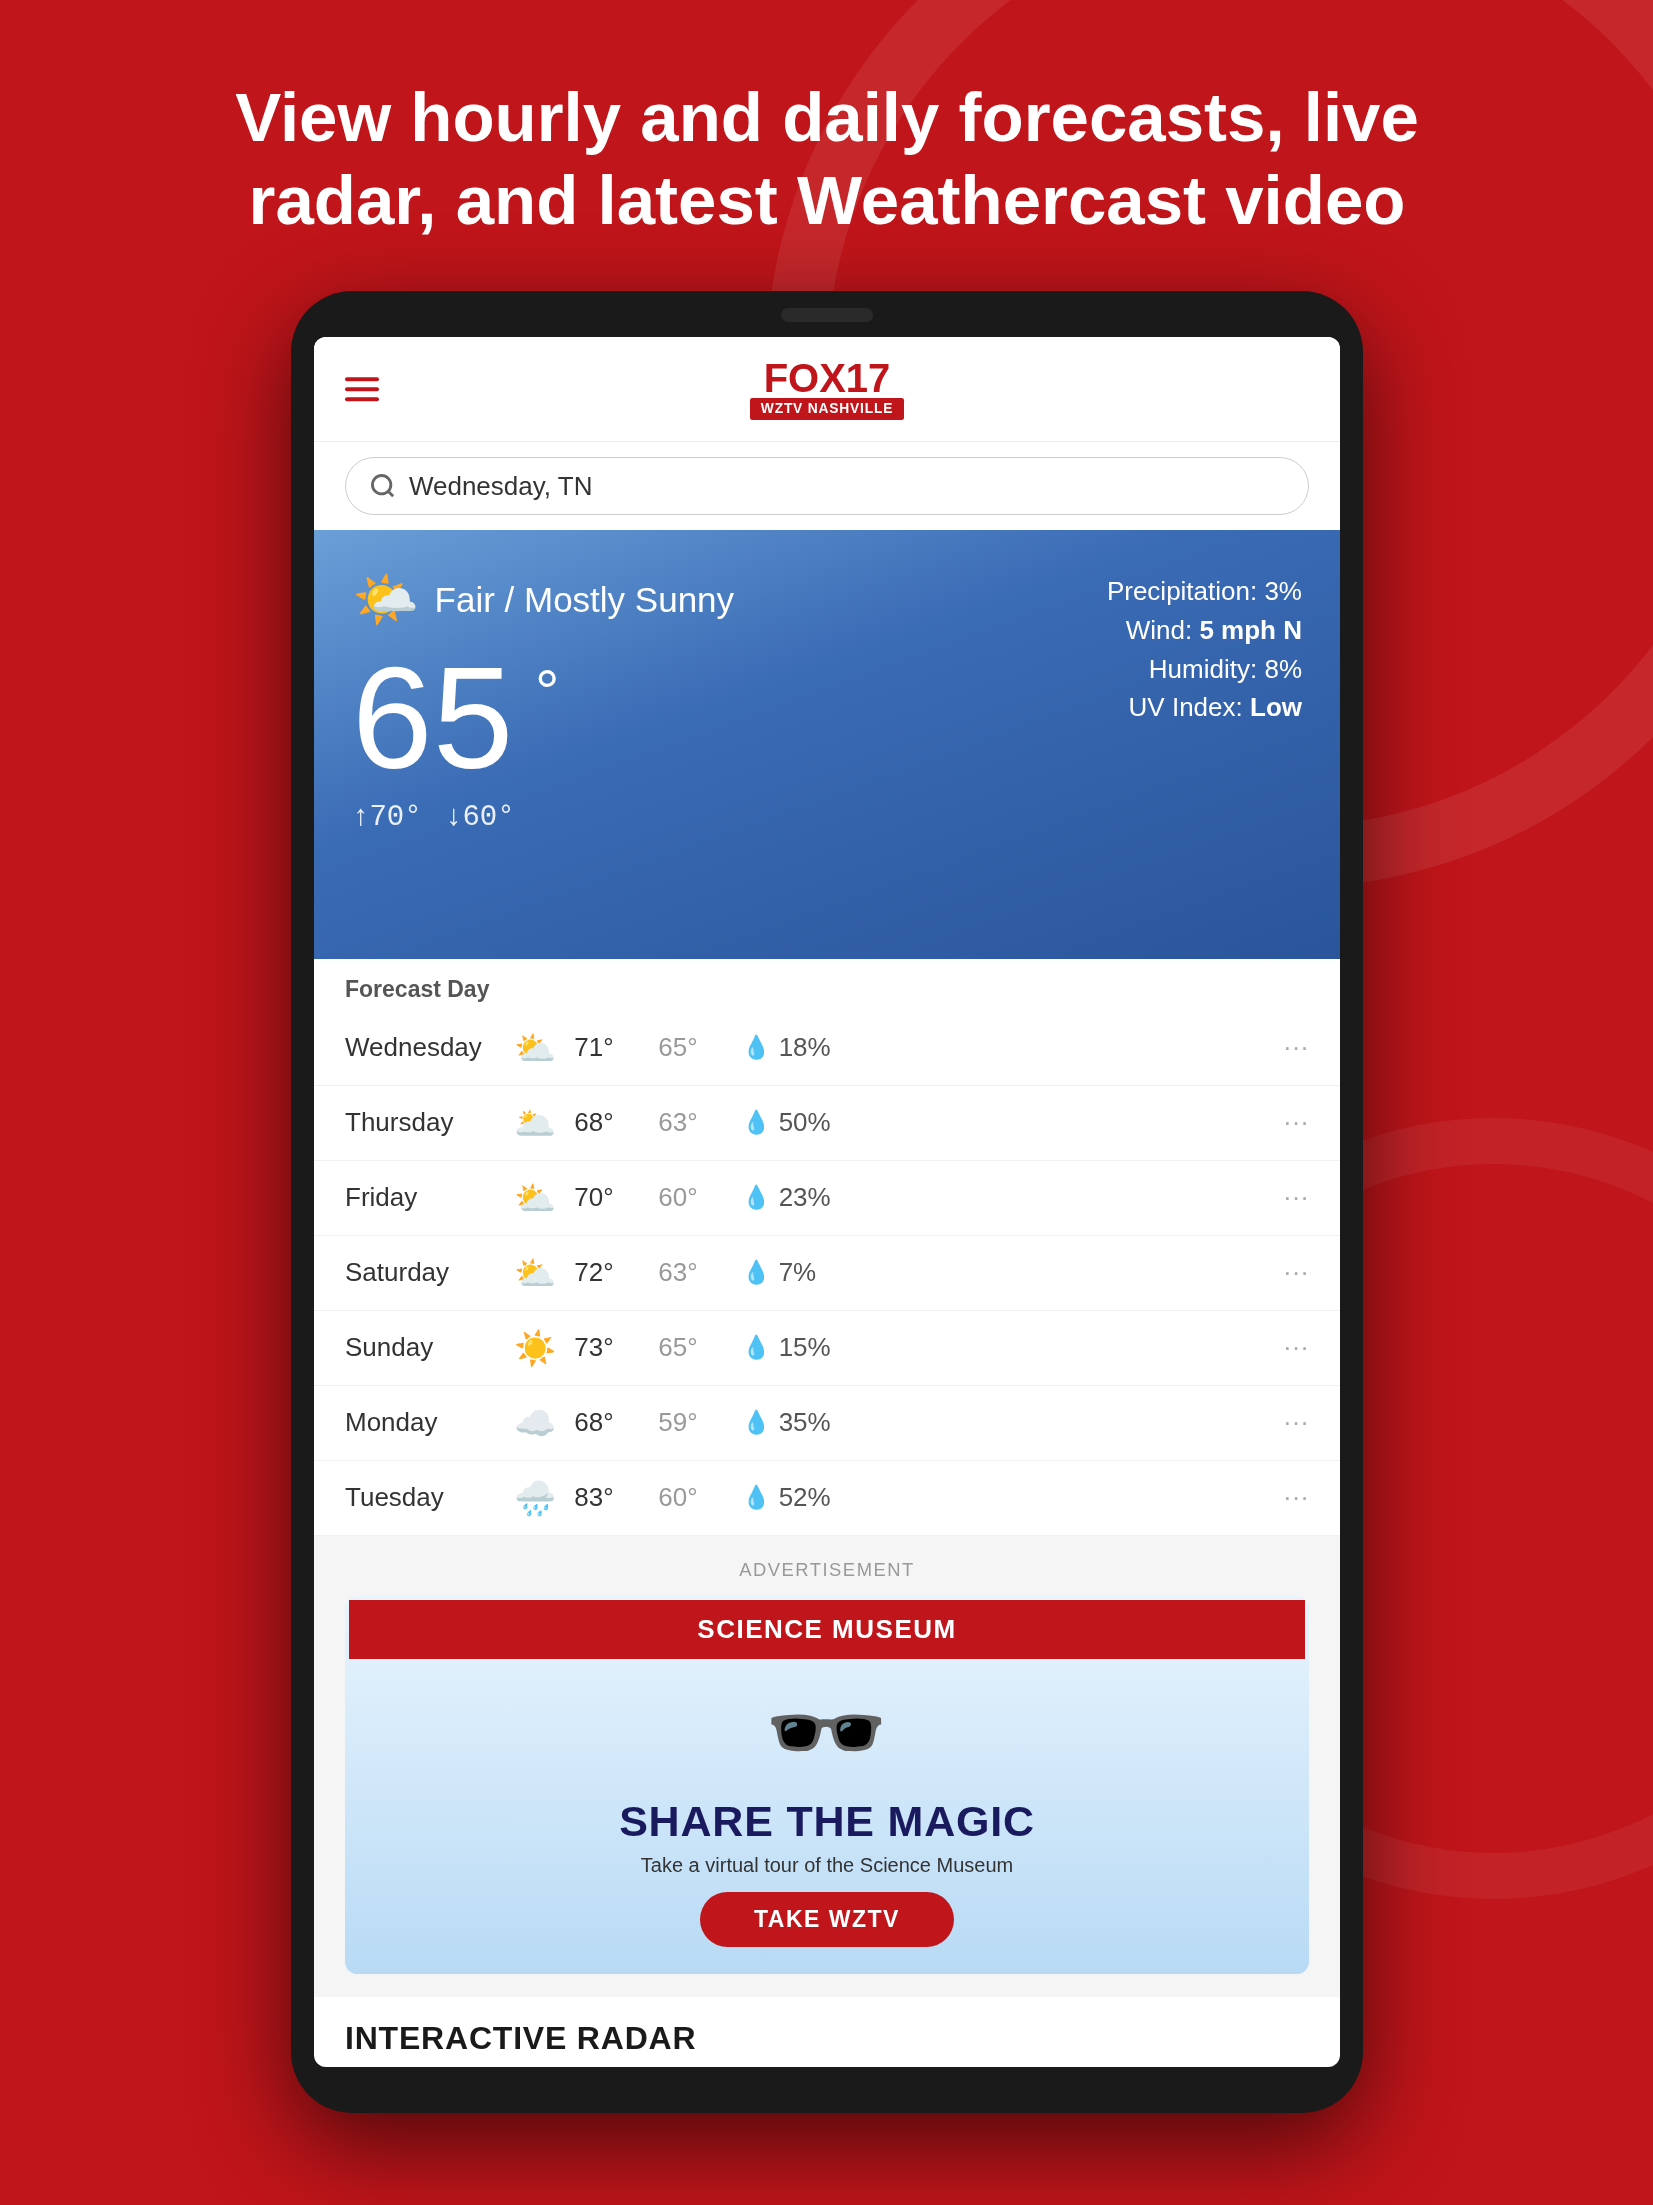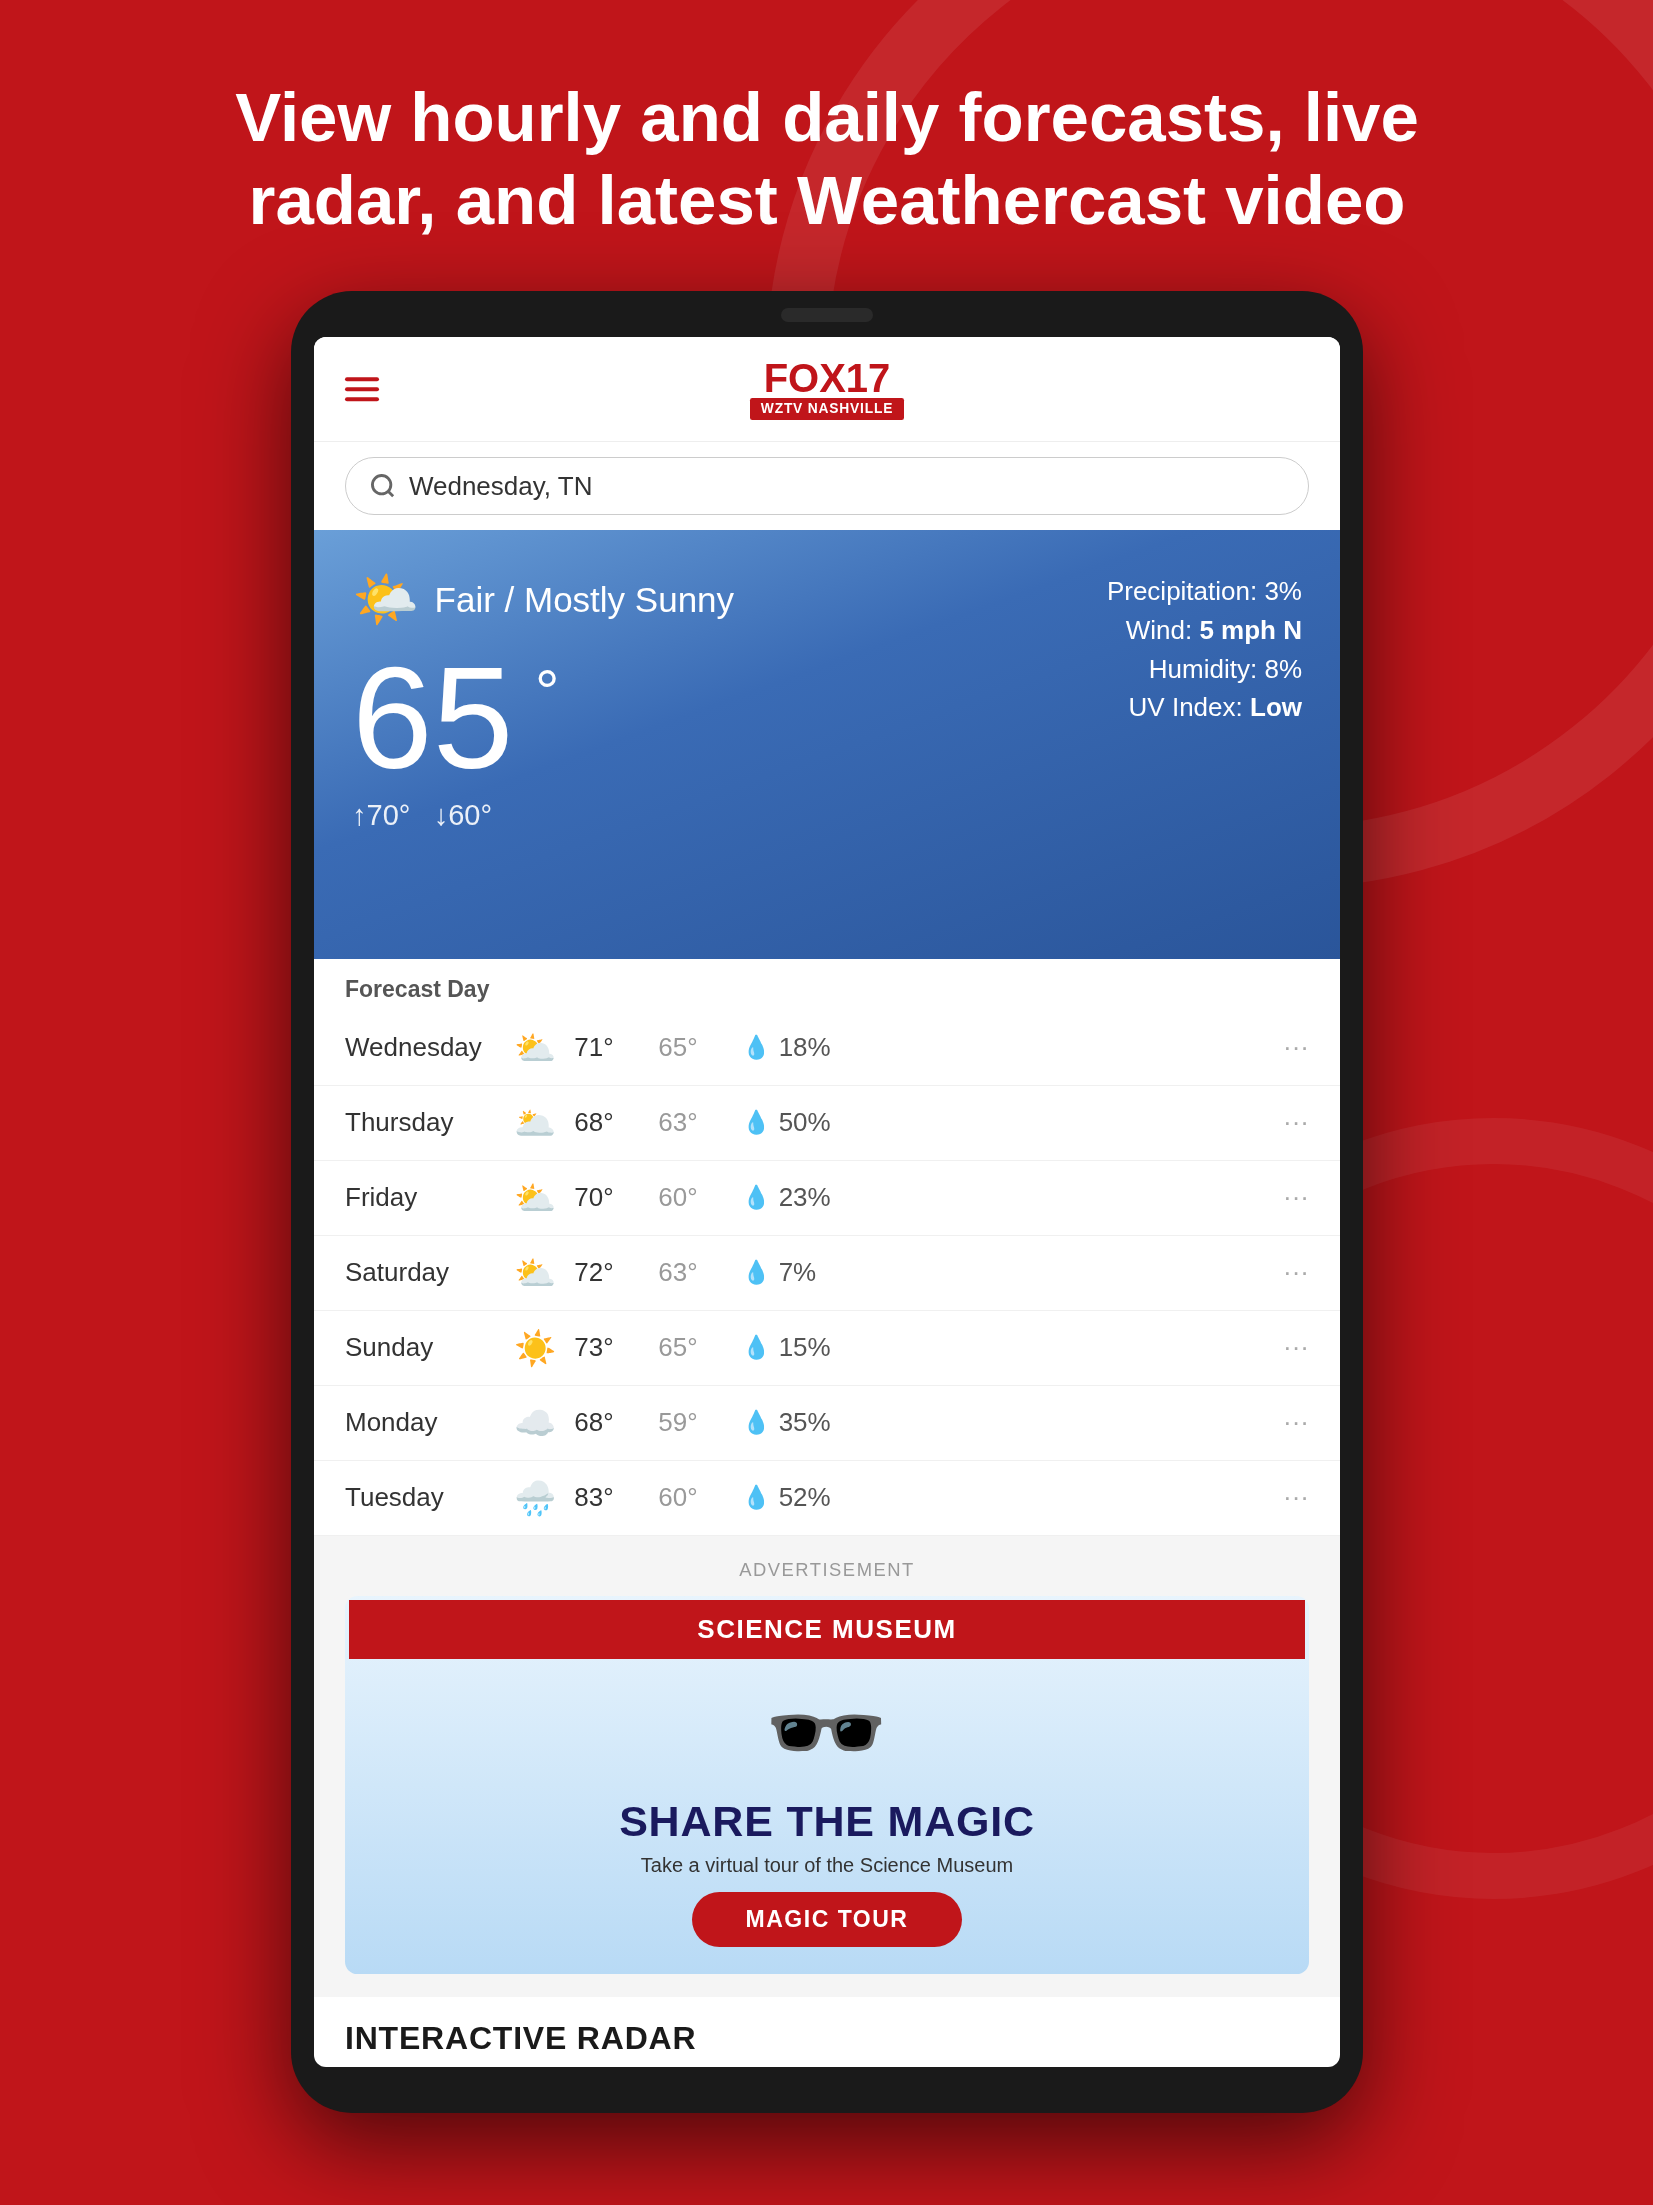--- a/index.html
+++ b/index.html
@@ -203,21 +203,21 @@
       font-size: 61px;
       position: absolute;
       top: 15.3px;
       right: -46px;
     }
     .temp-range {
       font-size: 29px;
       color: rgba(255,255,255,0.9);
       margin-top: 7.7px;
     }
-    .temp-range span { margin-right: 15.3px; }
+    .temp-range span { margin-right: 15.3px; font-family: Liberation Mono, monospace; }
 
     .weather-stats {
       position: absolute;
       right: 38px;
       top: 46px;
       text-align: right;
     }
     .stat-line {
       font-size: 26px;
       color: white;
@@ -563,21 +563,21 @@
         <div class="ad-label">ADVERTISEMENT</div>
         <div class="ad-banner">
           <div class="ad-top-bar">
             <div class="ad-museum-name">SCIENCE MUSEUM</div>
           </div>
           <div class="ad-glasses-area">
             <span class="ad-glasses">🕶️</span>
           </div>
           <div class="ad-share-text">SHARE THE MAGIC</div>
           <div class="ad-sub-text">Take a virtual tour of the Science Museum</div>
-          <div class="ad-cta-btn">MAGIC TOUR</div>
+          <div class="ad-cta-btn">TAKE WZTV</div>
         </div>
       </div>
 
       <div class="radar-label">INTERACTIVE RADAR</div>
 
     </div>
   </div>
 </div>
 
 

